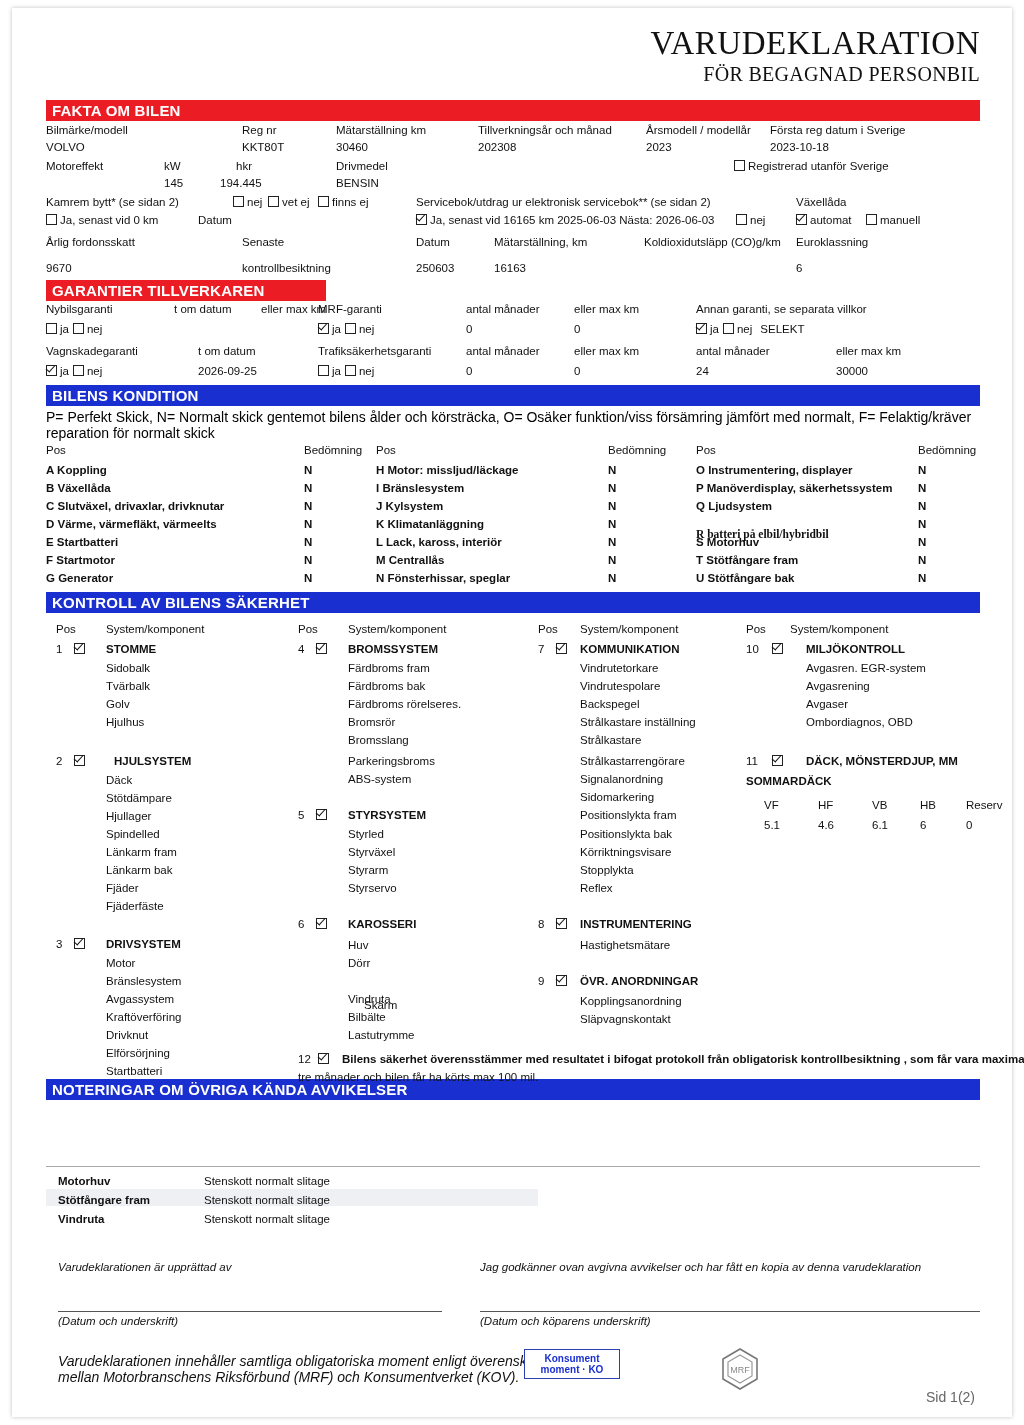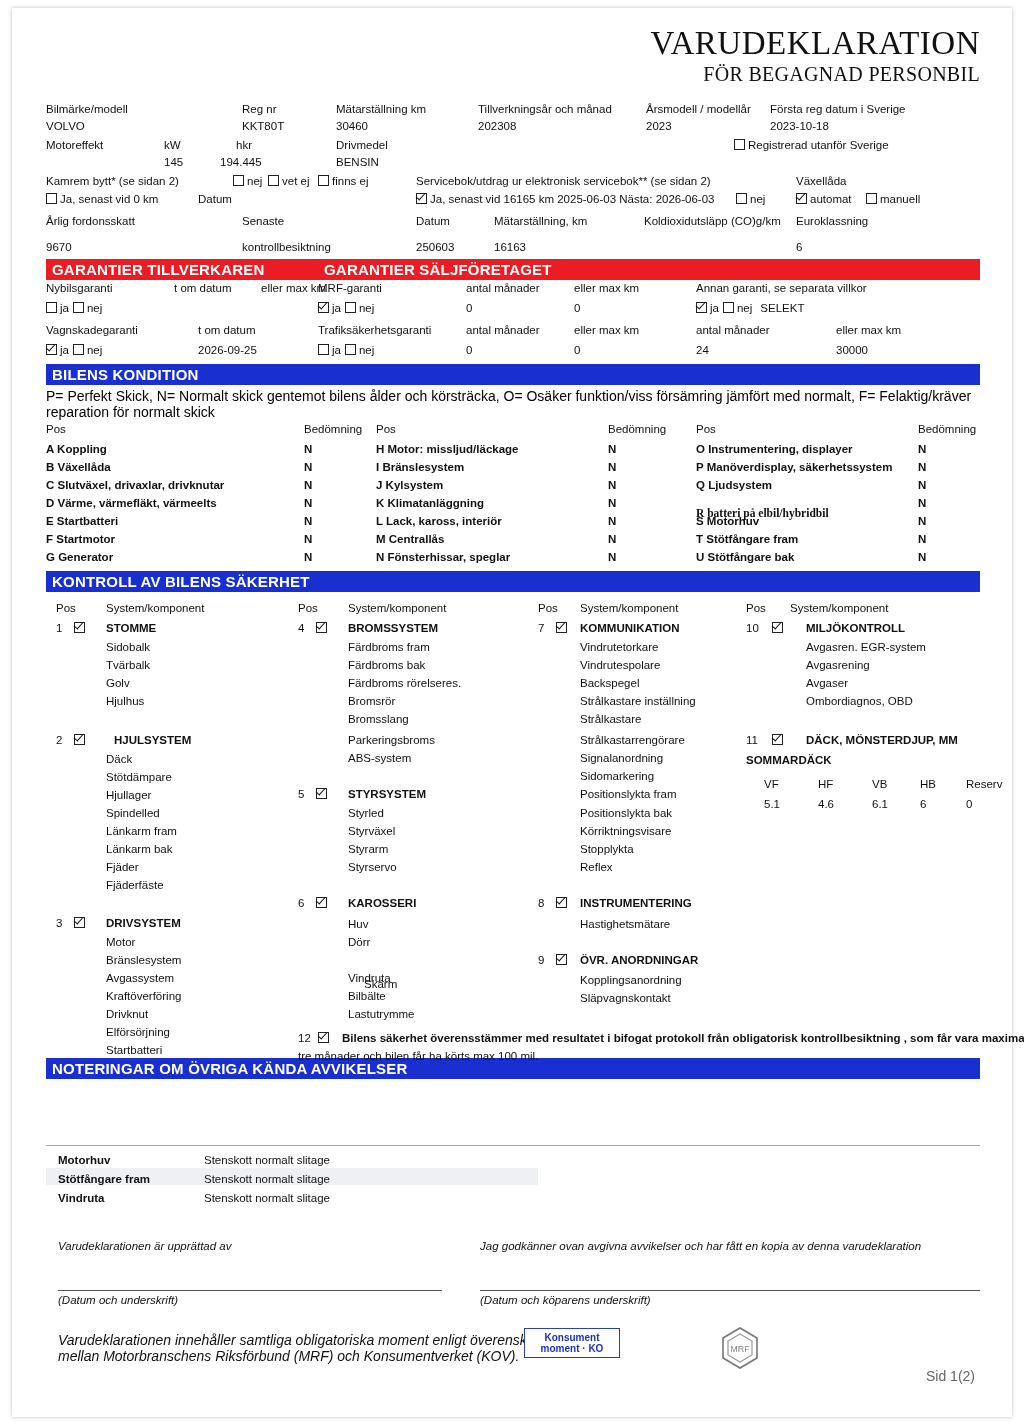--- a/index.html
+++ b/index.html
@@ -28,20 +28,21 @@
 <body>
 
 <div class="page">
  <div class="sheet">
   <div class="inner">
 
     <div class="title1">VARUDEKLARATION</div>
     <div class="title2">FÖR BEGAGNAD PERSONBIL</div>
 
     <div style="height:14px"></div>
+    <div class="bar red">FAKTA OM BILEN</div>
     <div class="sec" style="height:90px;margin-top:3px;">
       <span class="t" style="left:0;top:0;">Bilmärke/modell</span>
       <span class="t" style="left:196px;top:0;">Reg nr</span>
       <span class="t" style="left:290px;top:0;">Mätarställning km</span>
       <span class="t" style="left:432px;top:0;">Tillverkningsår och månad</span>
       <span class="t" style="left:600px;top:0;">Årsmodell / modellår</span>
       <span class="t" style="left:724px;top:0;">Första reg datum i Sverige</span>
 
       <span class="t" style="left:0;top:17px;">VOLVO</span>
       <span class="t" style="left:196px;top:17px;">KKT80T</span>
@@ -87,21 +88,20 @@
     <div class="sec" style="height:18px;">
       <span class="t" style="left:0;top:0;">9670</span>
       <span class="t" style="left:196px;top:0;">kontrollbesiktning</span>
       <span class="t" style="left:370px;top:0;">250603</span>
       <span class="t" style="left:448px;top:0;">16163</span>
       <span class="t" style="left:750px;top:0;">6</span>
     </div>
 
     <div class="sec" style="height:20px;">
       <div class="bar red" style="position:absolute;left:0;top:0;width:280px;box-sizing:border-box;">GARANTIER TILLVERKAREN</div>
-      <div class="bar red" style="position:absolute;left:272px;top:0;width:662px;box-sizing:border-box;">GARANTIER SÄLJFÖRETAGET</div>
     </div>
 
     <div class="sec" style="height:62px;margin-top:3px;">
       <span class="t" style="left:0;top:0;">Nybilsgaranti</span>
       <span class="t" style="left:128px;top:0;">t om datum</span>
       <span class="t" style="left:215px;top:0;">eller max km</span>
       <span class="t" style="left:272px;top:0;">MRF-garanti</span>
       <span class="t" style="left:420px;top:0;">antal månader</span>
       <span class="t" style="left:528px;top:0;">eller max km</span>
       <span class="t" style="left:650px;top:0;">Annan garanti, se separata villkor</span>

